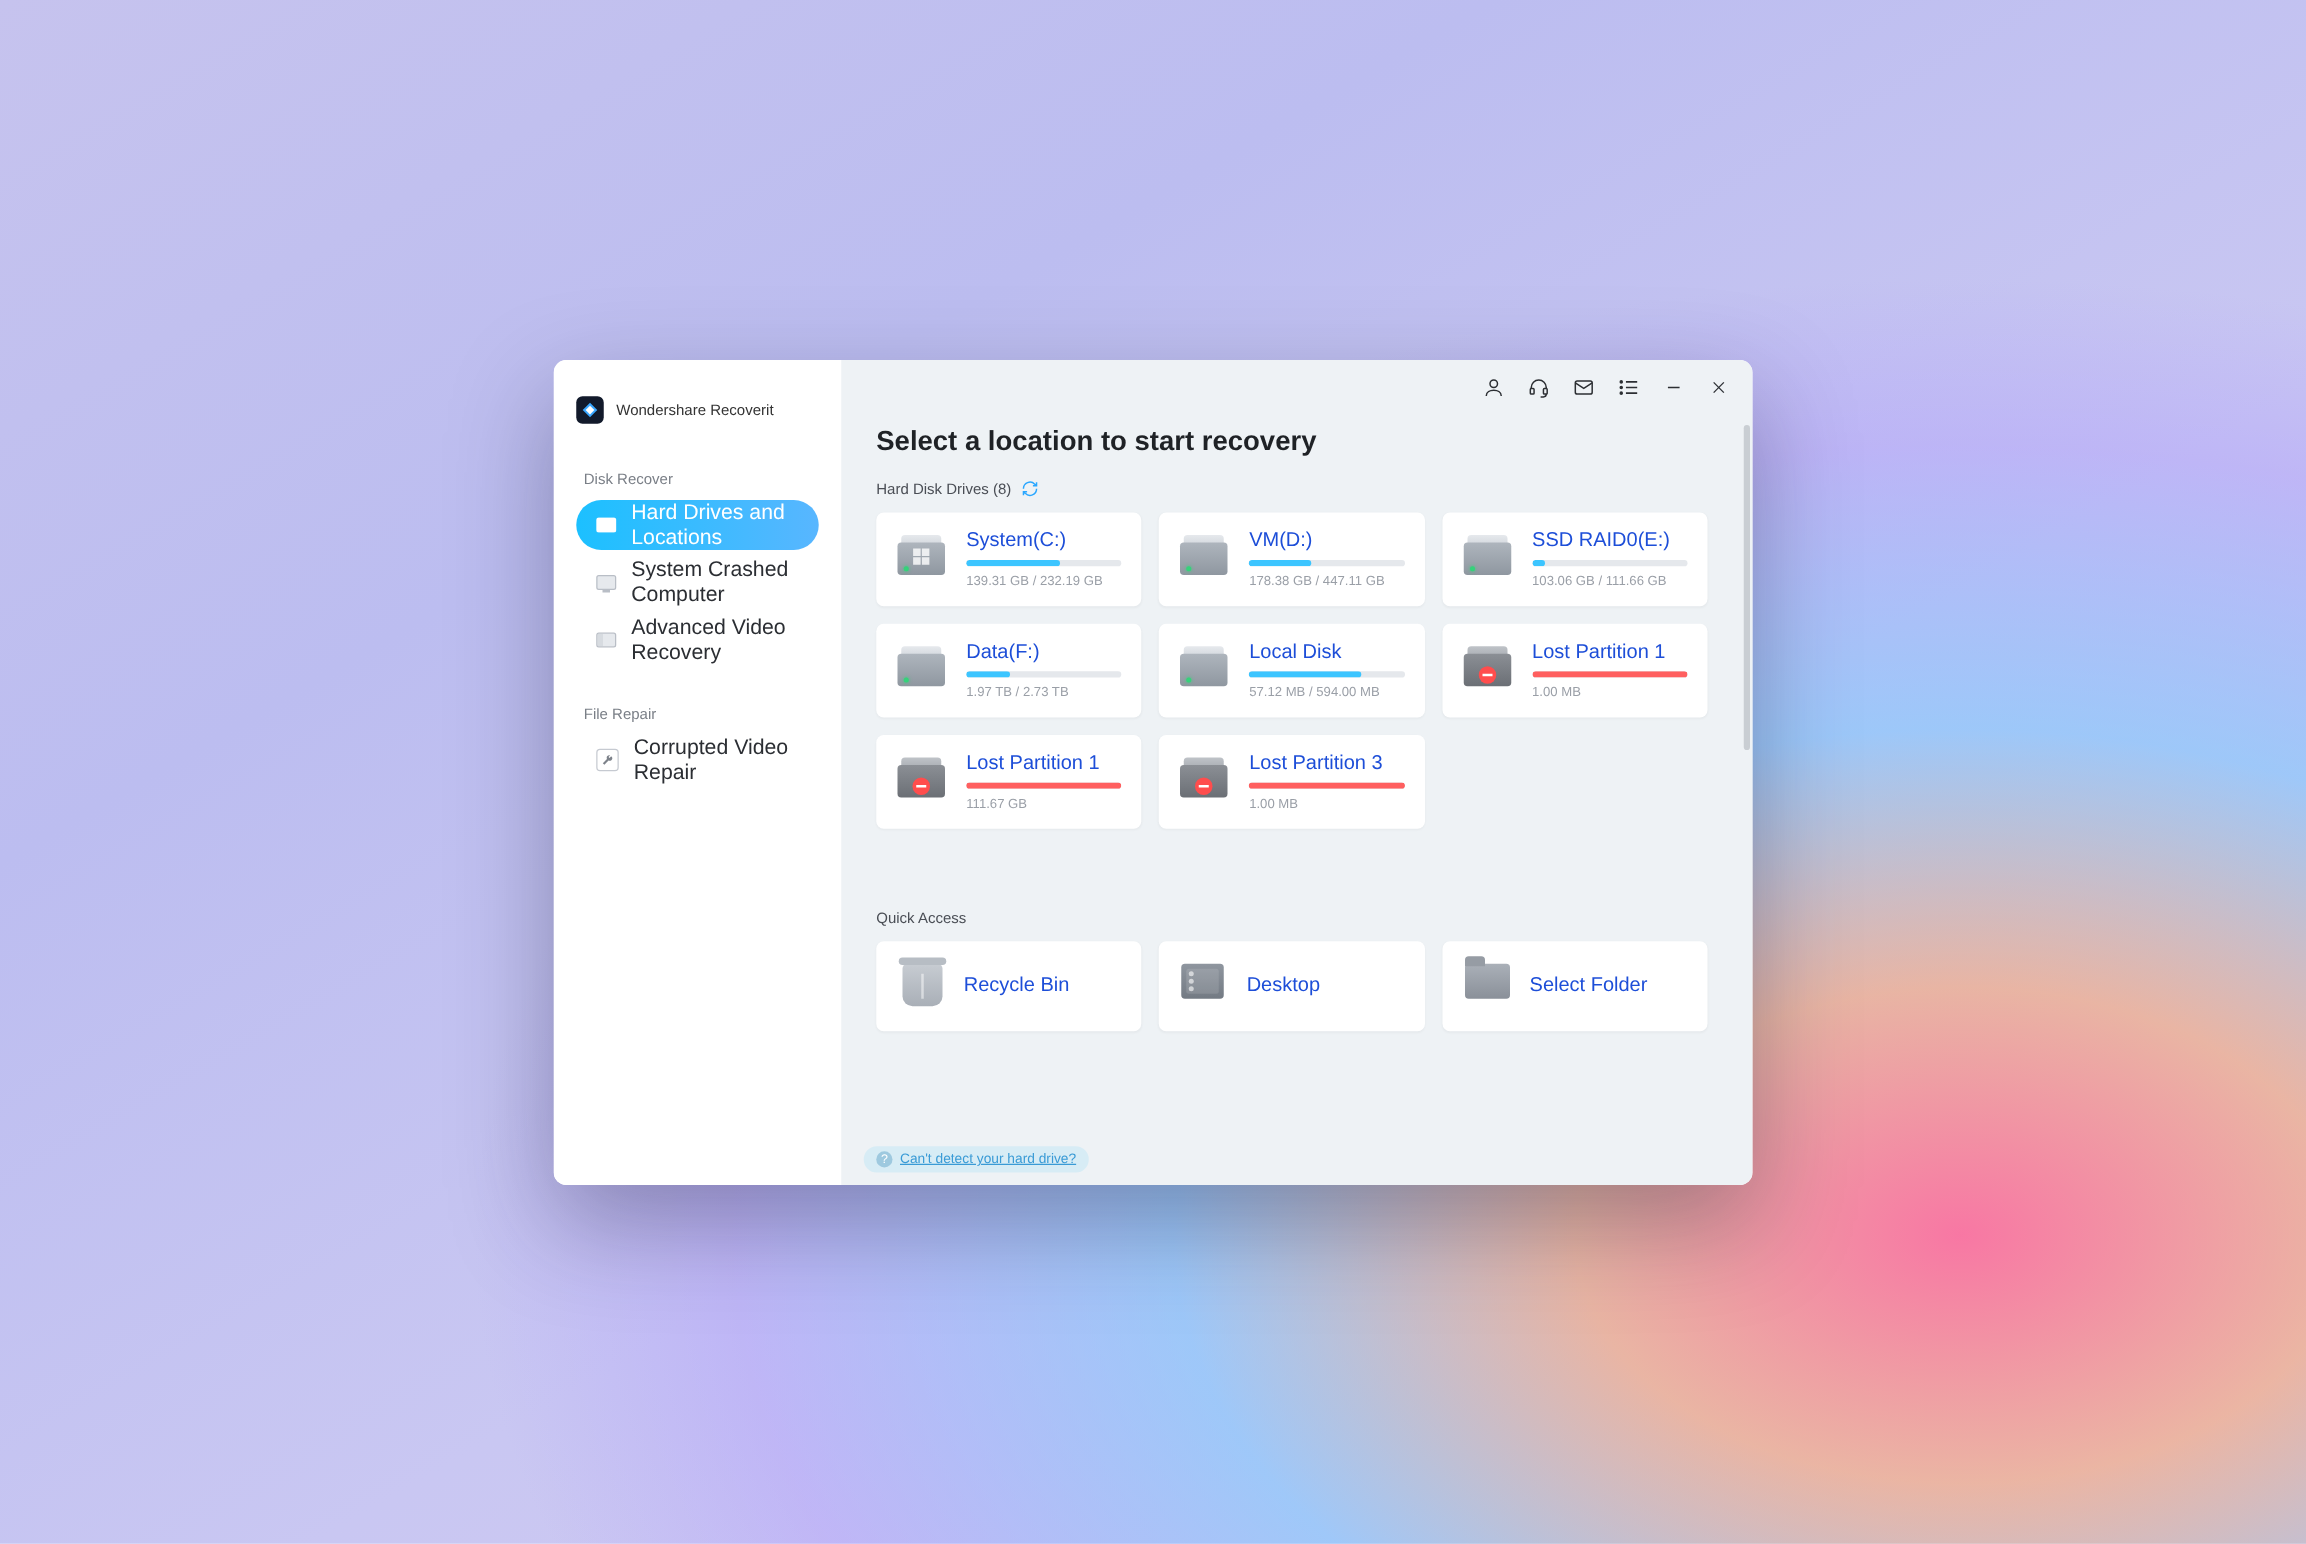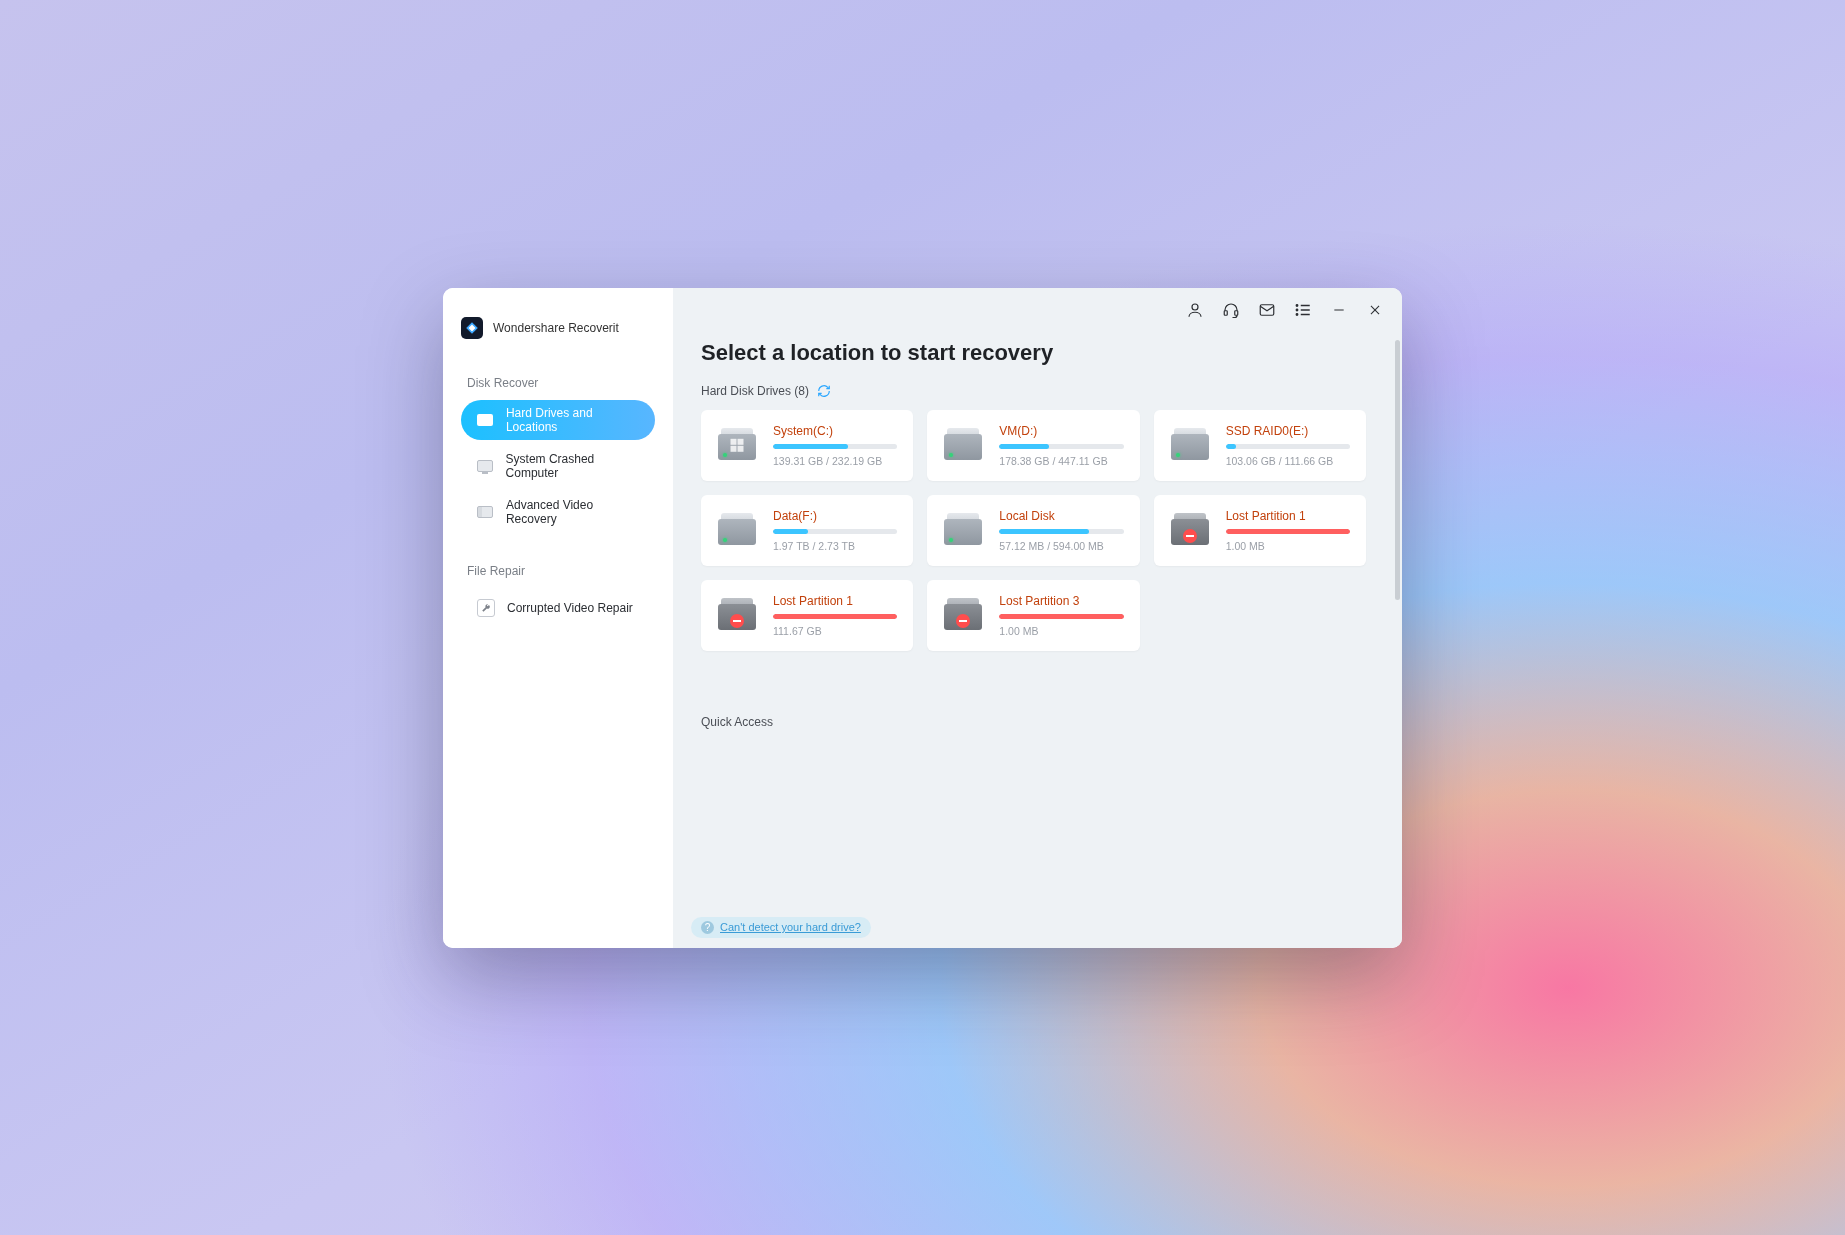--- a/index.html
+++ b/index.html
@@ -32,21 +32,21 @@
   .titlebar { display: flex; align-items: center; height: 44px; padding: 0 18px; }
   .logo-box { width: 22px; height: 22px; border-radius: 5px; background: #121a2b; display: flex; align-items: center; justify-content: center; margin-right: 10px; }
   .app-title { font-size: 12px; color: #333; }
   .win-controls { position: absolute; top: 0; right: 0; height: 44px; display: flex; align-items: center; gap: 18px; padding: 0 18px; }
   .win-icon { width: 18px; height: 18px; display: flex; align-items: center; justify-content: center; color: #2c2f33; cursor: pointer; }
   
   .side-section { padding: 8px 18px 0 18px; }
   .side-heading { font-size: 12px; color: #7a7f87; margin: 18px 0 10px 6px; }
   .side-item {
     display: flex; align-items: center; gap: 12px; height: 40px; padding: 0 16px;
-    border-radius: 20px; cursor: pointer; font-size: 12px; color: #2b2e33; margin-bottom: 6px;
+    border-radius: 20px; cursor: pointer; font-size: 17px; color: #2b2e33; margin-bottom: 6px;
   }
   .side-item.active {
     background: linear-gradient(90deg, #1cc0ff 0%, #58b6ff 100%); color: #fff; font-weight: 500;
   }
   .side-icon { width: 18px; height: 14px; display: flex; align-items: center; justify-content: center; }
   .side-item.active .side-icon { color: #fff; }
   .drive-mini { width: 16px; height: 12px; border-radius: 2px; background: #d7dbe0; border: 1px solid #b9bec6; position: relative; }
   .drive-mini::after { content: ""; position: absolute; left: 2px; bottom: 1px; width: 3px; height: 1px; background: #6bd36b; }
   .drive-mini.white { background: #ffffff; border: 1px solid #ffffff99; }
   .drive-mini.white::after { background: #ffffff; }
@@ -70,21 +70,21 @@
   .drive-ic.normal .drive-top  { background: linear-gradient(180deg,#e6e9ed 0%, #cfd4da 100%); }
   .drive-ic.lost .drive-body   { background: linear-gradient(180deg,#8b8f95 0%, #6b6f75 100%); }
   .drive-ic.lost .drive-top    { background: linear-gradient(180deg,#bfc3c8 0%, #a6aab0 100%); }
   .drive-led { position:absolute; left:8px; bottom:7px; width:4px; height:4px; border-radius:50%; }
   .drive-led.green { background:#35d27a; box-shadow:0 0 3px #35d27a; }
   .drive-stop { position:absolute; left:50%; bottom:6px; transform:translateX(-50%); width:14px; height:14px; border-radius:50%; background:#ff4d4d; }
   .drive-stop::after { content:""; position:absolute; left:3px; right:3px; top:6px; height:2px; background:#fff; }
   .drive-win { position:absolute; left:50%; top:50%; transform:translate(-50%,-40%); display:grid; grid-template-columns:6px 6px; grid-template-rows:6px 6px; gap:1px; }
   .drive-win span { background:#ffffffcc; }
   .card-body { flex:1; display:flex; flex-direction:column; justify-content:center; gap:6px; }
-  .card-title { font-size: 12px; color:#c2410c; }
+  .card-title { font-size: 16px; color:#1d4ed8; }
   .bar { height: 5px; background:#e5e8ec; border-radius:3px; overflow:hidden; }
   .bar > span { display:block; height:100%; border-radius:3px; }
   .bar.blue  > span { background:#3cc5ff; }
   .bar.red   > span { background:#ff5f5f; }
   .card-sub { font-size: 10.5px; color:#9a9fa7; }
   .section-gap { height: 28px; }
   
   .qcard { align-items:center; padding: 18px; }
   .q-ic { width: 38px; height: 36px; flex:0 0 38px; position:relative; }
   .recycle { width: 32px; height: 34px; margin:auto; border-radius: 4px 4px 8px 8px; background: linear-gradient(180deg,#c7ccd2,#a9afb7); position:relative; }
@@ -336,20 +336,40 @@
           </div>
         </div>
 
       <div class="section-gap"></div>
 
       <div class="section-gap"></div>
       <div class="section-row">
         <span>Quick Access</span>
       </div>
 
+      <div class="grid" id="quick-grid">
+          <div class="qcard">
+            <div class="q-ic">
+              <div class="recycle"></div>
+            </div>
+            <div class="card-title">Recycle Bin</div>
+          </div>
+          <div class="qcard">
+            <div class="q-ic">
+              <div class="desktop"></div>
+            </div>
+            <div class="card-title">Desktop</div>
+          </div>
+          <div class="qcard">
+            <div class="q-ic">
+              <div class="folder"></div>
+            </div>
+            <div class="card-title">Select Folder</div>
+          </div>
+        </div>
     </div>
 
     <div class="main-scrollbar"></div>
 
     <div class="help-pill">
       <span class="help-q">?</span>
       <a>Can't detect your hard drive?</a>
     </div>
   </div>
 </div>

